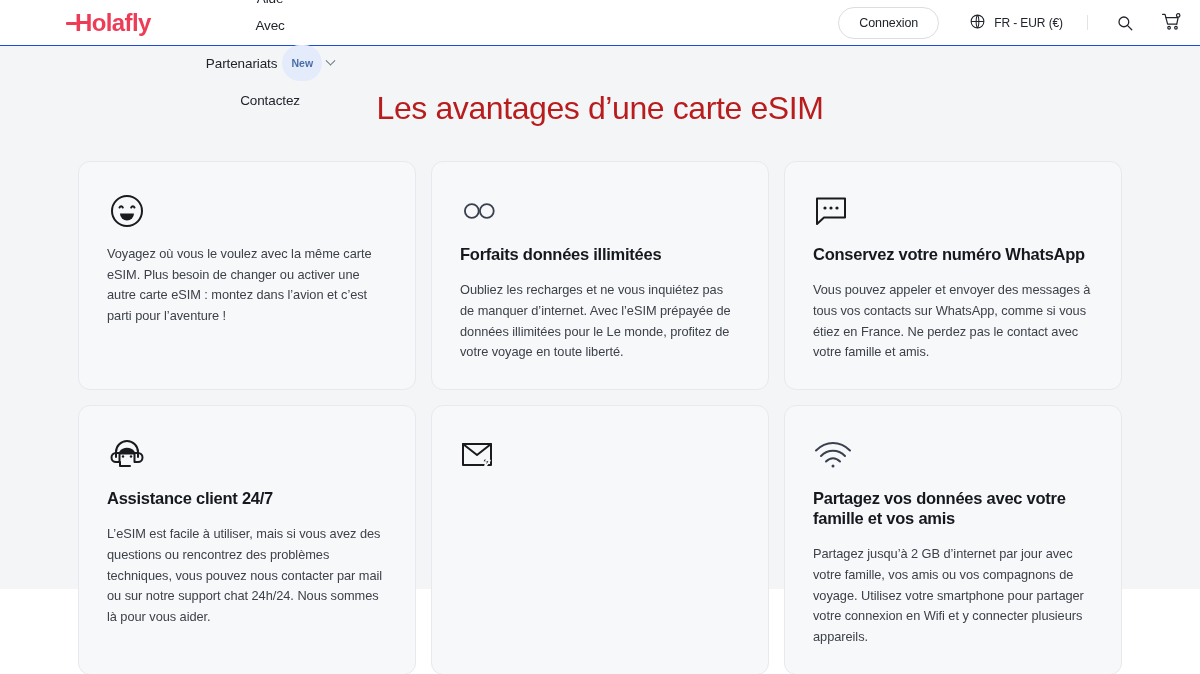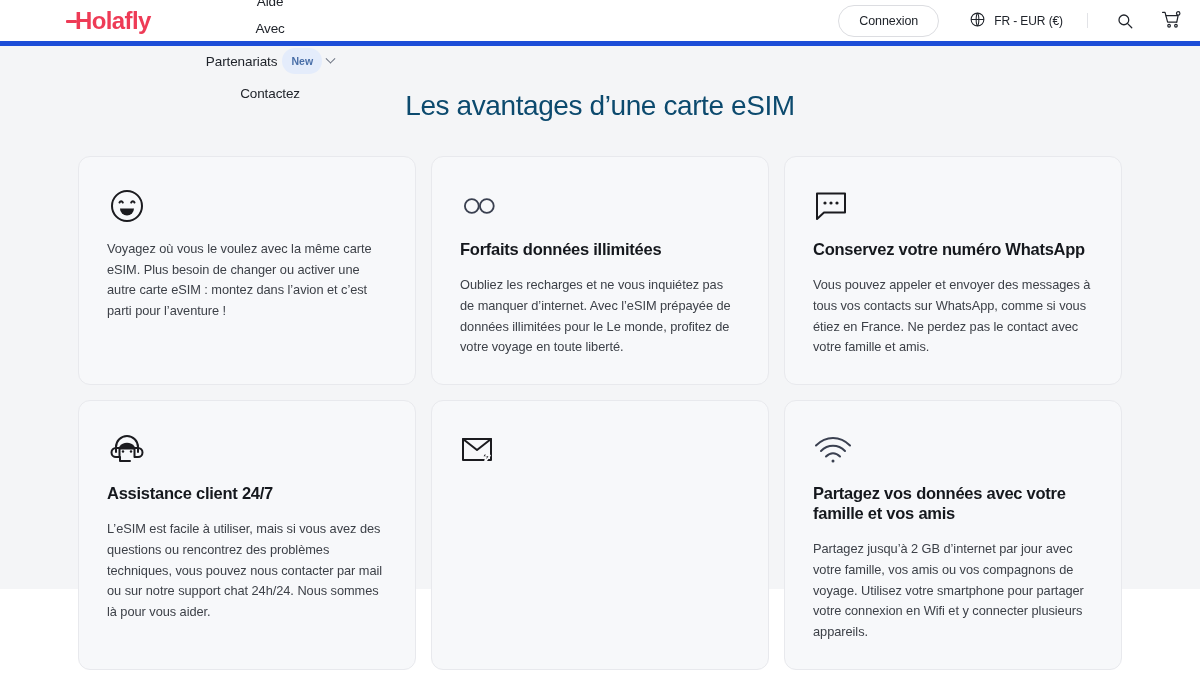--- a/index.html
+++ b/index.html
@@ -18,21 +18,21 @@
   }
 
   
   .header {
     position: relative;
     height: 46px;
     background: #ffffff;
     display: flex;
     align-items: center;
     padding: 0 16px 0 0;
-    border-bottom: 5px solid #1d4ed8;
+    border-bottom: 1px solid #1d4ed8;
   }
 
   .logo {
     margin-left: 66px;
     display: flex;
     align-items: center;
     font-size: 24px;
     font-weight: 700;
     letter-spacing: -0.6px;
     color: #ee3b56;
@@ -75,21 +75,21 @@
     border-right: 1.3px solid #6b7280;
     border-bottom: 1.3px solid #6b7280;
     transform: rotate(45deg) translate(-2px,-2px);
   }
 
   .badge-new {
     background: #e4ecfb;
     color: #4a6fa8;
     font-size: 10.5px;
     font-weight: 600;
-    padding: 7px 9px;
+    padding: 12px 9px;
     border-radius: 20px;
     letter-spacing: 0.1px;
   }
 
   .header-right {
     margin-left: auto;
     display: flex;
     align-items: center;
     gap: 8px;
   }
@@ -138,23 +138,23 @@
 
   
   .section {
     background: #f4f5f7;
     padding: 44px 0 44px 0;
     height: 543px;
   }
 
   .section-title {
     text-align: center;
-    font-size: 28px;
+    font-size: 32px;
     font-weight: 400;
-    color: #0c4a6e;
+    color: #b91c1c;
     letter-spacing: -0.4px;
     margin-bottom: 34px;
   }
 
   .grid {
     width: 1044px;
     margin: 0 auto;
     display: grid;
     grid-template-columns: repeat(3, 1fr);
     gap: 15px;

